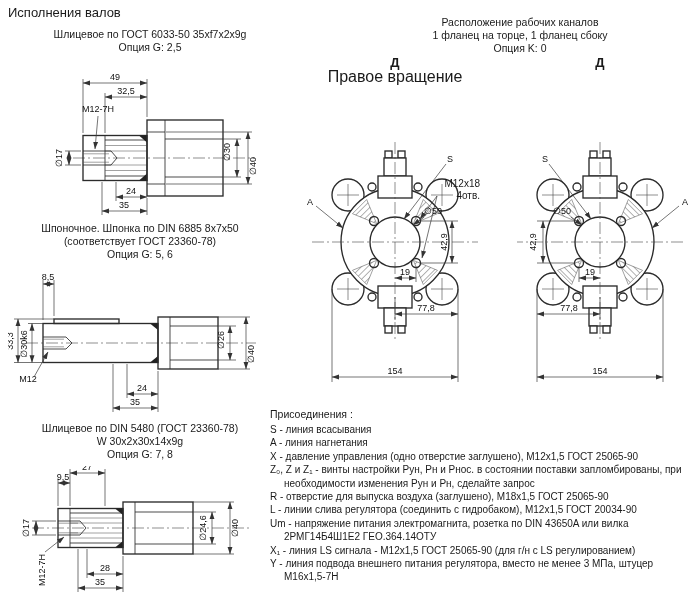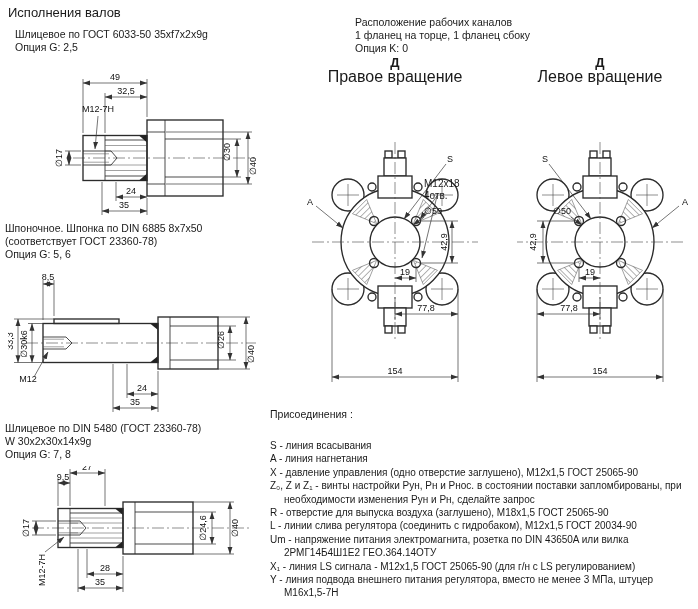--- a/index.html
+++ b/index.html
@@ -1,24 +1,24 @@
 <!DOCTYPE html>
 <html><head>
 <meta charset="utf-8">
 <style>
   *{margin:0;padding:0;box-sizing:border-box}
   html,body{width:698px;height:609px}
   body{position:relative;background:#fff;font-family:"Liberation Sans",sans-serif;color:#1a1a1a;overflow:hidden}
   .abs{position:absolute}
-  .hdr{font-size:10.5px;text-align:left;line-height:13px}
+  .hdr{font-size:10.5px;text-align:center;line-height:13px}
   .pg-title{font-size:13px}
   .view-letter{font-size:13px;font-weight:600;line-height:15px}
   .rot-label{font-size:16px;line-height:13px}
-  .m12lbl{font-size:10px;line-height:12px;text-align:left}
-  .lg-title{font-size:10.5px;margin-bottom:19px}
+  .m12lbl{font-size:10px;line-height:12px;text-align:right}
+  .lg-title{font-size:10.5px;margin-bottom:3px}
   .lg-item{font-size:10px;line-height:13.4px;padding-left:14px;text-indent:-14px}
   
   .ln{fill:none;stroke:#2b2b2b;stroke-width:1.35}
   .ln2{fill:none;stroke:#2b2b2b;stroke-width:.85}
   .thin{fill:none;stroke:#555;stroke-width:.55}
   .fw{fill:#fff}
   .dim{stroke:#3a3a3a;stroke-width:.7;fill:none}
   .de{marker-start:url(#ar);marker-end:url(#ar)}
   .le{marker-end:url(#ar)}
   .cl{stroke:#444;stroke-width:.6;fill:none;stroke-dasharray:12 3 2 3}
@@ -286,21 +286,20 @@
   <div>1 фланец на торце, 1 фланец сбоку</div>
   <div>Опция K: 0</div>
 </div>
 
 <div class="abs" style="left:300px;top:55px;width:190px;text-align:center">
   <div class="view-letter">Д</div>
   <div class="rot-label">Правое вращение</div>
 </div>
 <div class="abs" style="left:505px;top:55px;width:190px;text-align:center">
   <div class="view-letter">Д</div>
-  <div class="rot-label">Левое вращение</div>
 </div>
 
 <svg class="abs" style="left:300px;top:92px" width="190" height="310" viewBox="0 0 190 310">
   <use href="#flg"></use>
   <polyline class="dim le" points="124,125 113,133"></polyline>
   <polyline class="dim le" points="137,104 120,127"></polyline>
   <polyline class="dim le" points="137,104 122,166"></polyline>
   <text class="t" x="150" y="70">S</text>
   <text class="t" x="10" y="113">A</text>
   <text class="t" x="133" y="122">∅50</text>

